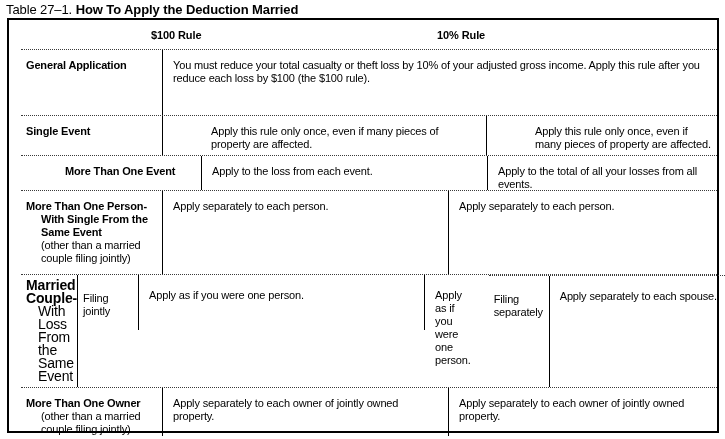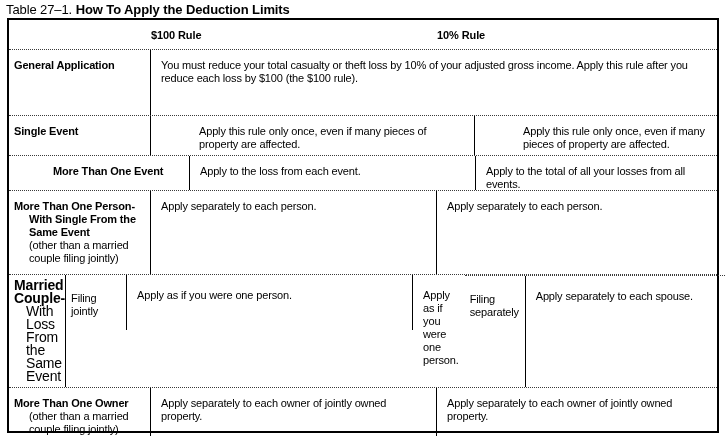--- a/index.html
+++ b/index.html
@@ -10,21 +10,21 @@
   }
   .doc-title { padding:3px 0 0 6px; font-size:13px; line-height:14px; letter-spacing:-0.1px; white-space:nowrap; }
   .bold { font-weight:bold; }
   .tbl {
     position:absolute; left:7px; top:18px; width:712px; height:415px;
     box-sizing:border-box; border:2px solid #000;
     display:flex; flex-direction:column; background:#fff;
   }
   .row { display:flex; box-sizing:border-box; flex:0 0 auto; }
   .row.grow { flex:1 1 auto; }
-  .hdiv { border-top:1px dotted #3a3a3a; }
+  .hdiv { border-top:1px dotted #3a3a3a;margin-left:12px; }
   .c1 { width:142px; box-sizing:border-box; }
   .c2 { width:286px; box-sizing:border-box; }
   .c3 { flex:1; box-sizing:border-box; }
   .vline { border-right:1px solid #000; }
   .cell { font-size:11px; line-height:13px; letter-spacing:-0.15px; box-sizing:border-box; }
   .hrow { height:29px; align-items:center; }
   .hc { font-weight:bold; font-size:11px; letter-spacing:-0.1px; }
   .lab { padding:9px 3px 0 5px; }
   .lab .main { font-weight:bold; }
   .lab .sub { margin-left:15px; font-weight:bold; }
@@ -44,21 +44,21 @@
          padding:17px 2px 0 5px; font-size:11px; line-height:13px; letter-spacing:-0.15px; }
   .rule.m { padding-top:14px; }
 </style>
 </head>
 <body>
 
 <div class="page">
 
   <div class="doc-title">
     <span>Table 27–1.</span>
-    <span class="bold">How To Apply the Deduction Limits</span>
+    <span class="bold">How To Apply the Deduction Married</span>
   </div>
 
   <div class="tbl">
 
     <div class="row hrow">
       <div class="hc c1"></div>
       <div class="hc c2">$100 Rule</div>
       <div class="hc c3">10% Rule</div>
     </div>
 

